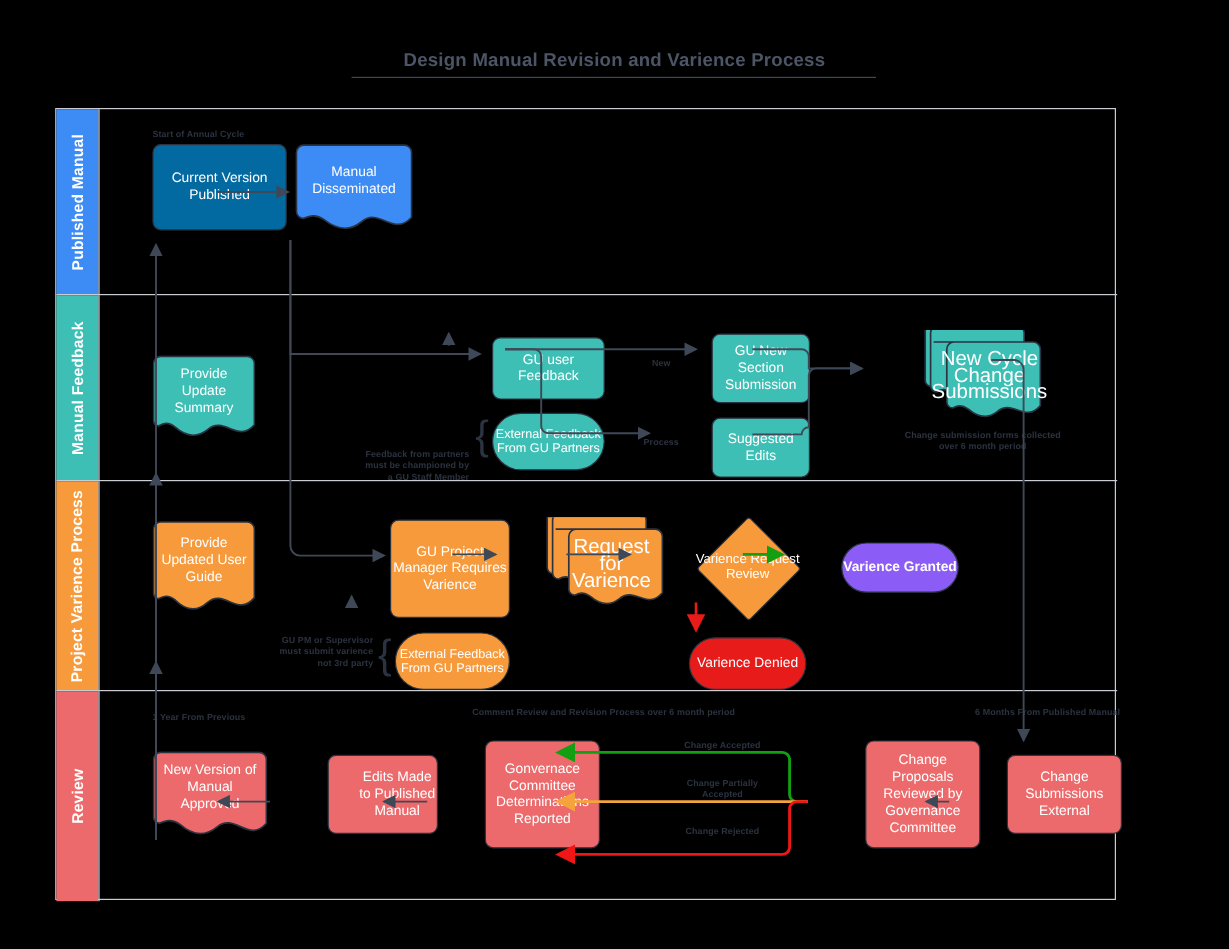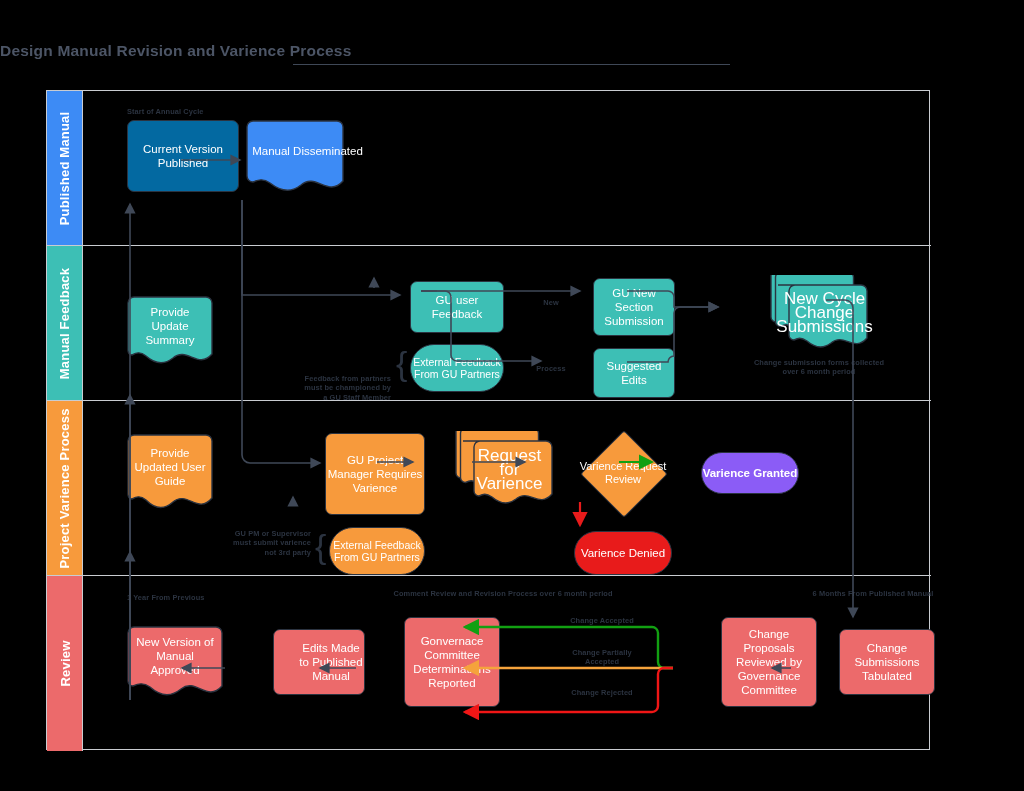--- a/index.html
+++ b/index.html
@@ -1,21 +1,21 @@
 <!DOCTYPE html>
 <html><head>
 <meta charset="utf-8">
 <style>
   html,body{margin:0;padding:0;background:#000;}
   body{width:1024px;height:791px;overflow:hidden;
        font-family:"Liberation Sans","DejaVu Sans",sans-serif;}
   #stage{position:relative;width:1024px;height:791px;background:#000;}
 
   
-  .title{position:absolute;left:0;top:42px;width:1024px;text-align:left;
+  .title{position:absolute;left:0;top:42px;width:1024px;text-align:center;
          font-size:15.5px;font-weight:bold;color:#4c5566;letter-spacing:.2px;}
   .title-rule{position:absolute;left:293px;top:64px;width:437px;height:1px;background:#3f4857;}
   .subtitle{position:absolute;left:0;top:67px;width:1024px;text-align:center;
             font-size:8.5px;font-weight:bold;color:#4c5566;letter-spacing:.3px;}
 
   
   .pool{position:absolute;left:46px;top:90px;width:884px;height:660px;
         border:1px solid #c9ccd1;box-sizing:border-box;}
   .lane{position:absolute;left:0;width:884px;box-sizing:border-box;
         border-bottom:1px solid #c9ccd1;}
@@ -79,21 +79,21 @@
       <div class="lane-hdr" style="background:#3d8bf5;">
         <span>Published Manual</span>
       </div>
       <div class="lane-body">
         <div class="anno" style="left:44px;top:16px;">Start of Annual Cycle</div>
 
         <div class="node rect" style="left:44px;top:29px;width:112px;height:72px;background:#0369a1;">
           <span>Current Version Published</span>
         </div>
 
-        <div class="doc" style="left:163px;top:29px;width:98px;height:75px;padding-left:25px;">
+        <div class="doc" style="left:163px;top:29px;width:98px;height:75px;">
           <svg width="98" height="75" viewBox="0 0 98 75">
             <path d="M7,1 H91 A6,6 0 0 1 97,7 V61 C82,78 70,52 55,65 C44,74 33,70 24,63 C17,58 12,60 7,62 A6,6 0 0 1 1,56 V7 A6,6 0 0 1 7,1 Z" fill="#3d8bf5" stroke="#2b3340" stroke-width="1.4"></path>
           </svg>
           <div class="dtxt" style="height:62px;">
             <span>Manual Disseminated</span>
           </div>
         </div>
       </div>
     </div>
 
@@ -232,21 +232,21 @@
 
         <div class="node rect" style="left:321px;top:41px;width:96px;height:90px;background:#ec6a6b;">
           <span>Gonvernace Committee Determinations Reported</span>
         </div>
 
         <div class="node rect" style="left:638px;top:41px;width:96px;height:90px;background:#ec6a6b;">
           <span>Change Proposals Reviewed by Governance Committee</span>
         </div>
 
         <div class="node rect" style="left:756px;top:53px;width:96px;height:66px;background:#ec6a6b;">
-          <span>Change Submissions Tabulated</span>
+          <span>Change Submissions External</span>
         </div>
 
         <div class="edge-lbl" style="left:483px;top:40px;width:72px;">Change Accepted</div>
         <div class="edge-lbl" style="left:483px;top:72px;width:72px;">Change Partially Accepted</div>
         <div class="edge-lbl" style="left:483px;top:112px;width:72px;">Change Rejected</div>
       </div>
     </div>
   </div>
 
   <svg class="conn">

